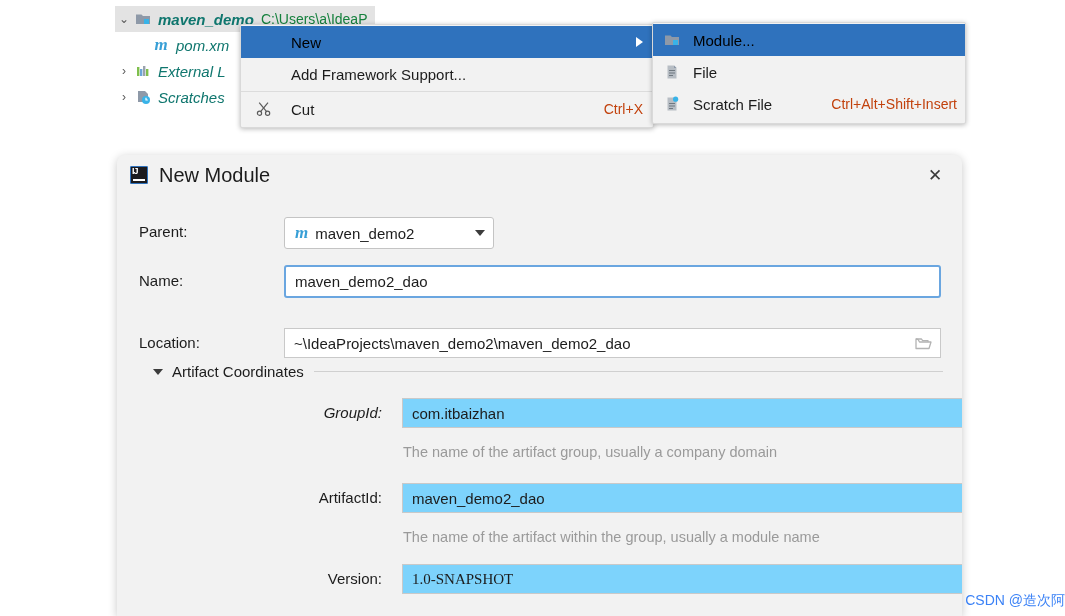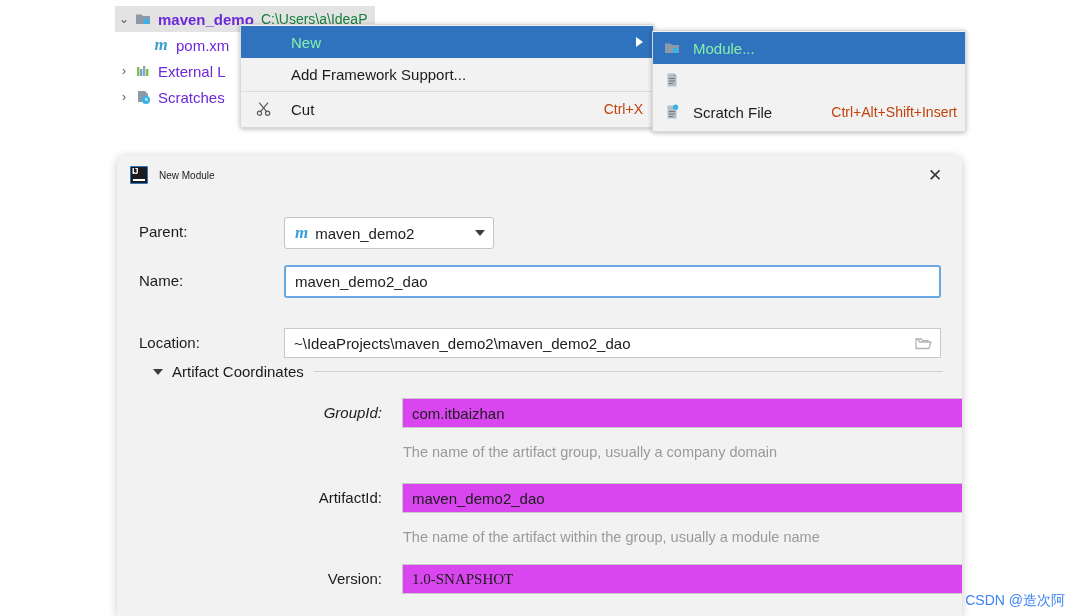--- a/index.html
+++ b/index.html
@@ -47,21 +47,22 @@
   }
   .tree-icon {
     flex: 0 0 20px;
     display: flex;
     align-items: center;
     justify-content: center;
     margin-right: 5px;
   }
   .tree-label {
     font-weight: bold;
-    color: #6d28d9;
+    color: #0f766e;
+    font-style: italic;
   }
   .tree-label.plain {
     font-weight: normal;
   }
   .tree-path {
     color: #15803d;
     font-weight: normal;
     margin-left: 7px;
     font-size: 14px;
   }
@@ -89,21 +90,21 @@
     height: 32px;
     display: flex;
     align-items: center;
     padding: 0 10px 0 12px;
     white-space: nowrap;
     font-size: 15px;
     color: #1c1c1c;
   }
   .menu-item.highlight {
     background: #2f72bd;
-    color: #86efac;
+    color: #000000;
   }
   .menu-ico {
     flex: 0 0 22px;
     display: flex;
     align-items: center;
     justify-content: center;
     margin-right: 6px;
   }
   .menu-text {
     flex: 1 1 auto;
@@ -128,21 +129,21 @@
   .menu-sep {
     height: 1px;
     background: #dcdcdc;
     margin: 1px 0;
   }
 
   
   #new-submenu {
     position: absolute;
     left: 652px;
-    top: 30px;
+    top: 22px;
     width: 312px;
     background: #f2f2f2;
     box-shadow: 0 1px 5px rgba(0,0,0,0.28);
     border: 1px solid #d9d9d9;
     border-radius: 2px;
     padding: 1px 0 3px 0;
   }
   #new-submenu .menu-item {
     padding: 0 8px 0 8px;
   }
@@ -163,21 +164,21 @@
     box-shadow: 0 2px 10px rgba(0,0,0,0.22);
     overflow: hidden;
   }
   #dialog-titlebar {
     height: 40px;
     display: flex;
     align-items: center;
     padding: 0 14px 0 13px;
   }
   #dialog-title-text {
-    font-size: 10px;
+    font-size: 20px;
     color: #1c1c1c;
     margin-left: 11px;
   }
   #dialog-close {
     margin-left: auto;
     width: 26px;
     height: 26px;
     display: flex;
     align-items: center;
     justify-content: center;
@@ -327,21 +328,21 @@
     color: #1c1c1c;
     width: 185px;
     text-align: right;
   }
   .sub-input {
     position: absolute;
     left: 285px;
     width: 657px;
     height: 30px;
     box-sizing: border-box;
-    background: #d946ef;
+    background: #7dd3fc;
     border: 1px solid #c9c9c9;
     font-family: "Liberation Sans", sans-serif;
     font-size: 15px;
     color: #1c1c1c;
     padding: 0 9px;
     outline: none;
   }
   .hint-text {
     position: absolute;
     left: 286px;
@@ -464,20 +465,21 @@
   <div class="menu-item">
     <span class="menu-ico">
       <svg width="16" height="16" viewBox="0 0 16 16">
         <path d="M3.5 1.5 L10 1.5 L12.5 4 L12.5 14.5 L3.5 14.5 Z" fill="#b7bdc4"></path>
         <path d="M10 1.5 L12.5 4 L10 4 Z" fill="#8e99a8"></path>
         <rect x="5" y="6" width="6" height="1" fill="#6f7880"></rect>
         <rect x="5" y="8.5" width="6" height="1" fill="#6f7880"></rect>
         <rect x="5" y="11" width="4" height="1" fill="#6f7880"></rect>
       </svg>
     </span>
+    <span class="menu-text">File</span>
   </div>
 
   <div class="menu-item">
     <span class="menu-ico">
       <svg width="16" height="16" viewBox="0 0 16 16">
         <path d="M3.5 1.5 L10 1.5 L12.5 4 L12.5 14.5 L3.5 14.5 Z" fill="#b7bdc4"></path>
         <path d="M10 1.5 L12.5 4 L10 4 Z" fill="#8e99a8"></path>
         <rect x="5" y="7" width="6" height="1" fill="#6f7880"></rect>
         <rect x="5" y="9.5" width="6" height="1" fill="#6f7880"></rect>
         <rect x="5" y="12" width="4" height="1" fill="#6f7880"></rect>

